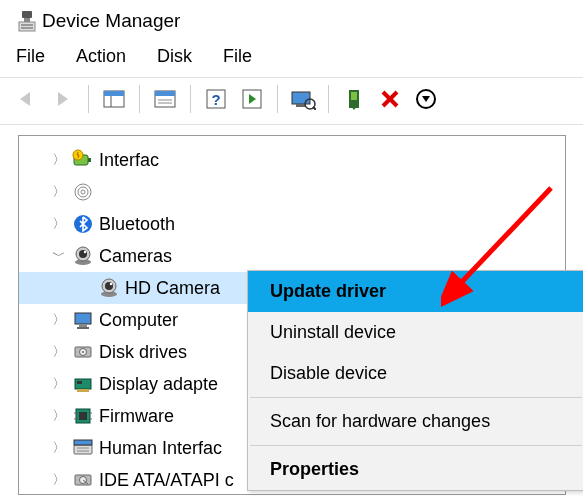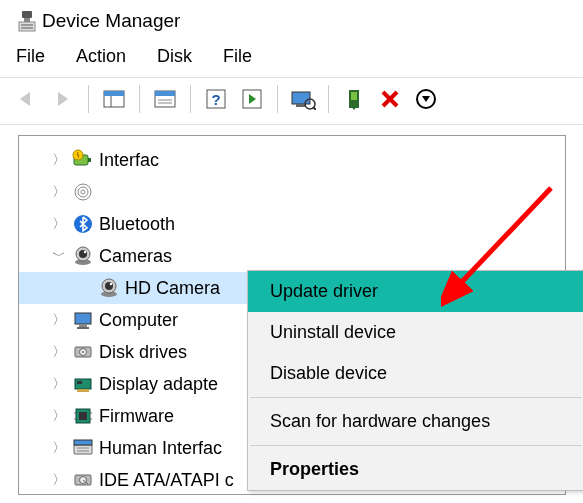--- a/index.html
+++ b/index.html
@@ -22,21 +22,21 @@
   .node { display: flex; align-items: center; height: 32px; padding-left: 30px; font-size: 18px; }
   .node .chev { width: 20px; display: flex; justify-content: center; color: #666; font-size: 13px; }
   .node .ic { width: 28px; display: flex; justify-content: center; }
   .node .lbl { padding-left: 2px; }
   .node.child { padding-left: 56px; }
   .node.selected { background: #cde8ff; }
   .node.selected .lbl { }
 
   .ctx { position: absolute; top: 134px; left: 228px; width: 338px; background: #f2f2f2; border: 1px solid #bfbfbf; box-shadow: 2px 2px 4px rgba(0,0,0,.15); }
   .ctx-item { padding: 10px 22px; font-size: 18px; }
-  .ctx-item.hover { background: #14b8a6; }
+  .ctx-item.hover { background: #0ea5e9; font-weight: bold; }
   .ctx-sep { height: 1px; background: #cfcfcf; margin: 3px 2px; }
   .ctx-item.bold { font-weight: 700; }
 
   
   .arrow { position: absolute; top: 42px; left: 422px; pointer-events: none; }
 </style>
 </head>
 <body>
 
 <div class="titlebar">

